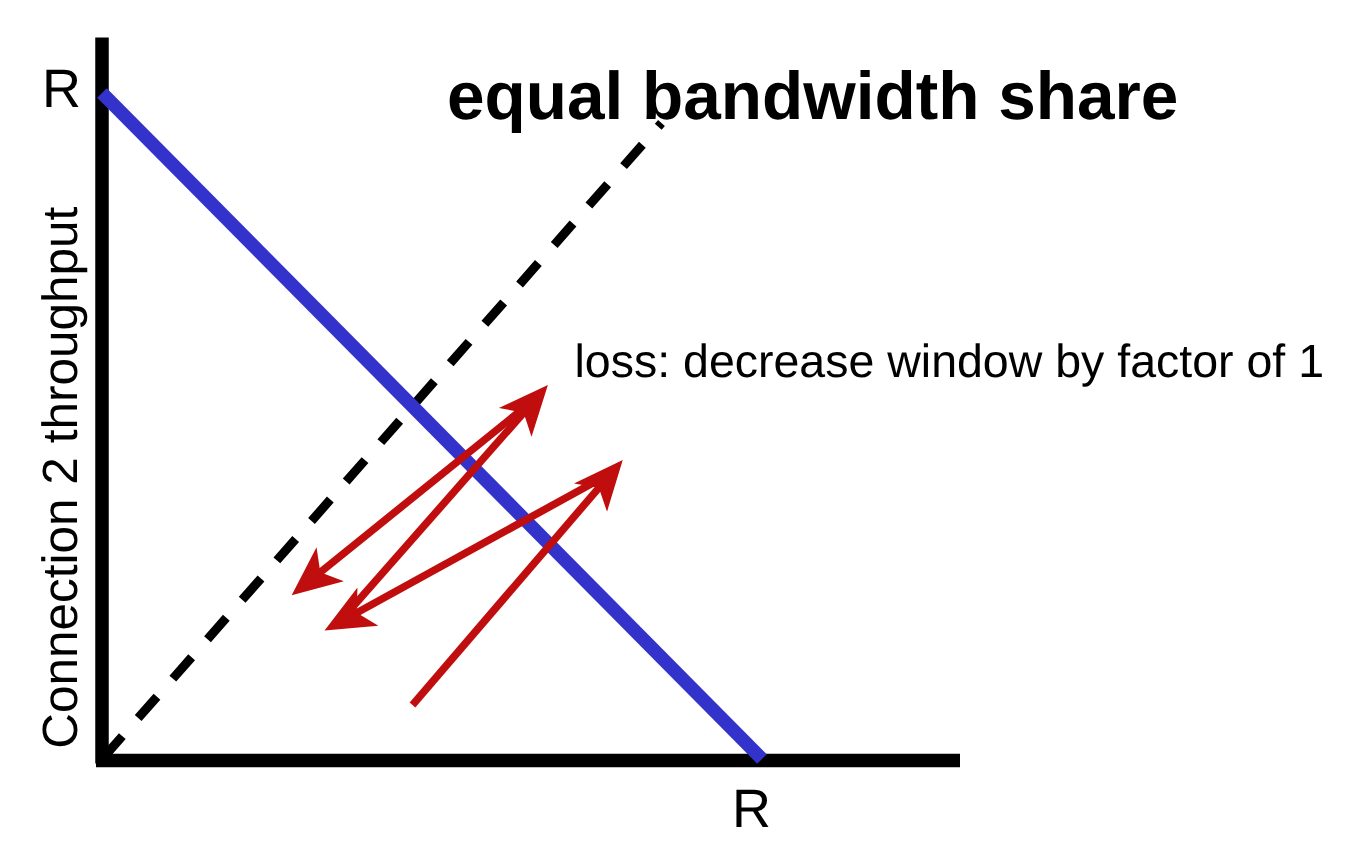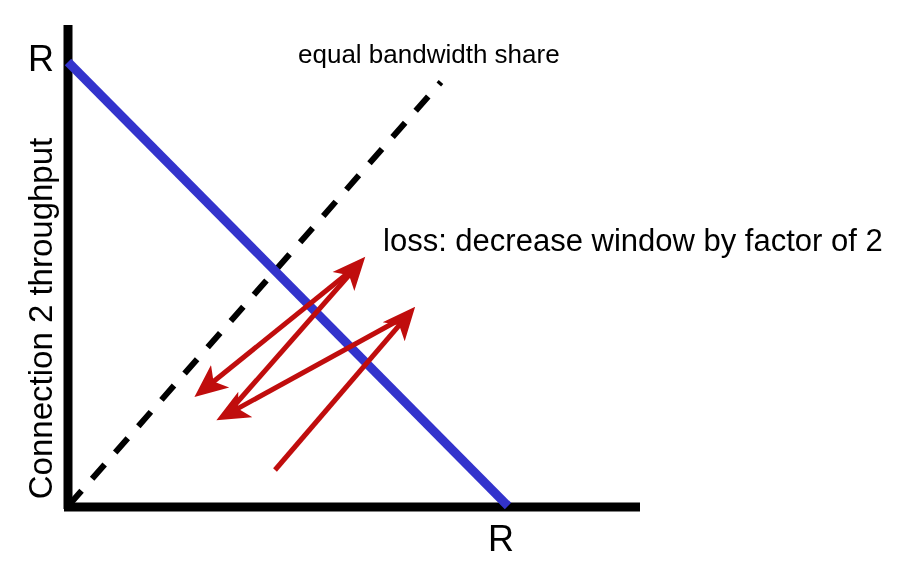--- a/index.html
+++ b/index.html
@@ -19,21 +19,22 @@
   }
   .txt{
     position:absolute;
     color:#000000;
     white-space:nowrap;
     font-family:"Liberation Sans", sans-serif;
     line-height:1;
   }
   #label-equal-share{
     left:298px; top:41px;
-    font-size:26px;
+    font-size:45px;
+    font-weight:bold;
   }
   #label-loss{
     left:383px; top:225px;
     font-size:31px;
   }
   #label-xaxis{
     left:60px; top:521px;
     font-size:33px;
   }
   #label-x-R{
@@ -76,21 +77,21 @@
 
     <line x1="408" y1="315" x2="231.25851503143005" y2="412.1107060266868" stroke="#c00d0d" stroke-width="5" marker-end="url(#arrowRed)"></line>
 
     <line x1="226" y1="415" x2="354.0362326306479" y2="269.50428110153655" stroke="#c00d0d" stroke-width="5" marker-end="url(#arrowRed)"></line>
 
     <line x1="358" y1="265" x2="207.67047823685198" y2="386.2334852928613" stroke="#c00d0d" stroke-width="5" marker-end="url(#arrowRed)"></line>
   </svg>
 
   <div class="txt" id="label-equal-share">equal bandwidth share</div>
 
-  <div class="txt" id="label-loss">loss: decrease window by factor of 2</div>
+  <div class="txt" id="label-loss">loss: decrease window by factor of 1</div>
 
 
   <div class="txt" id="label-x-R">R</div>
 
   <div class="txt" id="label-y-R">R</div>
 
   <div class="txt" id="label-yaxis">Connection 2 throughput</div>
 
 </div>
 

